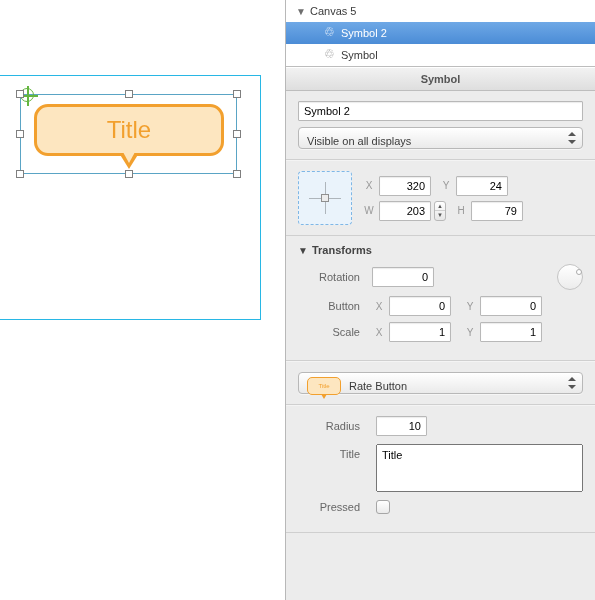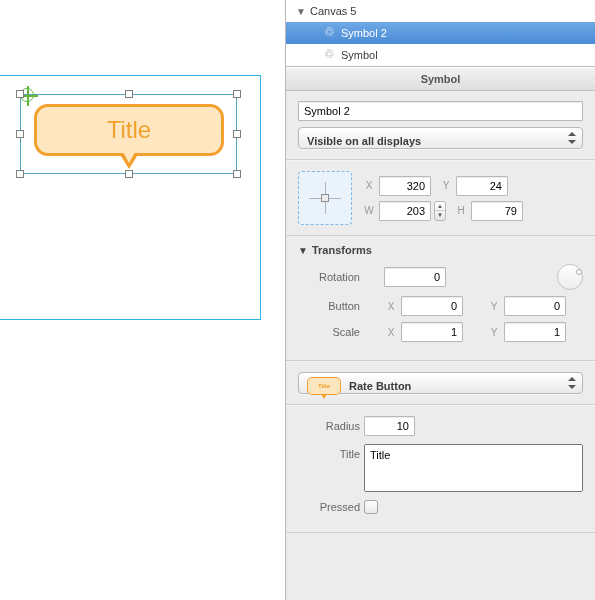--- a/index.html
+++ b/index.html
@@ -116,21 +116,20 @@
   }
   .field.right { text-align: right; }
   .field.full { width: 100%; }
 
   .popup {
     height: 22px; border: 1px solid #b8b8b8; border-radius: 4px;
     background: linear-gradient(#ffffff, #eaeaea);
     display: flex; align-items: center; padding: 5px 20px 0 8px;
     position: relative; width: 100%; font-size: 11px;
     box-shadow: 0 1px 0 rgba(255,255,255,0.5), inset 0 1px 0 rgba(255,255,255,0.7);
-    font-weight: bold;
   }
   .popup::after {
     content: ""; position: absolute; right: 6px; top: 4px;
     width: 0; height: 0; border-left: 4px solid transparent; border-right: 4px solid transparent;
     border-bottom: 4px solid #555;
   }
   .popup::before {
     content: ""; position: absolute; right: 6px; bottom: 4px;
     width: 0; height: 0; border-left: 4px solid transparent; border-right: 4px solid transparent;
     border-top: 4px solid #555;
@@ -159,21 +158,21 @@
     border: 1px solid #b8b8b8; border-radius: 3px; overflow: hidden;
     background: linear-gradient(#fff,#e6e6e6);
   }
   .stepper div { flex: 1; display: flex; align-items: center; justify-content: center; font-size: 6px; color: #555; }
   .stepper div:first-child { border-bottom: 1px solid #cfcfcf; }
 
   
   .tf-head { display: flex; align-items: center; gap: 4px; font-weight: bold; color: #444; padding: 8px 12px 2px; }
   .tf-head .tri { font-size: 10px; }
   .tf-body { padding: 6px 12px 12px; border-bottom: 1px solid #cfcfcf; }
-  .tf-row { display: flex; align-items: center; gap: 24px; margin-bottom: 6px; }
+  .tf-row { display: flex; align-items: center; gap: 12px; margin-bottom: 6px; }
   .tf-row .lab { width: 62px; text-align: right; color: #666; }
   .tf-row input { width: 62px; }
   .rot-circle {
     width: 26px; height: 26px; border: 1px solid #c4c4c4; border-radius: 50%;
     background: linear-gradient(#fff,#ececec); position: relative;
   }
   .rot-circle::after {
     content: ""; position: absolute; width: 4px; height: 4px;
     border: 1px solid #aaa; border-radius: 50%;
     right: 0px; top: 4px; background: #fff;
@@ -186,21 +185,21 @@
     display: flex; align-items: center; justify-content: center;
     font-size: 6px; color: #f2a02e; position: relative; flex-shrink: 0;
   }
   .thumb::after {
     content: ""; position: absolute; bottom: -5px; left: calc(50% - 3px);
     width: 0; height: 0;
     border-left: 3px solid transparent;
     border-right: 3px solid transparent;
     border-top: 5px solid #f2a02e;
   }
-  .comp-row { display: flex; align-items: center; gap: 4px; margin-bottom: 8px; }
+  .comp-row { display: flex; align-items: center; gap: 16px; margin-bottom: 8px; }
   .comp-row .lab { width: 62px; text-align: right; color: #666; }
   textarea.field { height: 48px; resize: none; padding: 4px 5px; font-family: inherit; font-size: 11px; }
   .checkbox {
     width: 14px; height: 14px; border: 1px solid #a6a6a6; border-radius: 3px;
     background: linear-gradient(#fff,#eaeaea);
   }
 </style>
 </head>
 <body>
 

